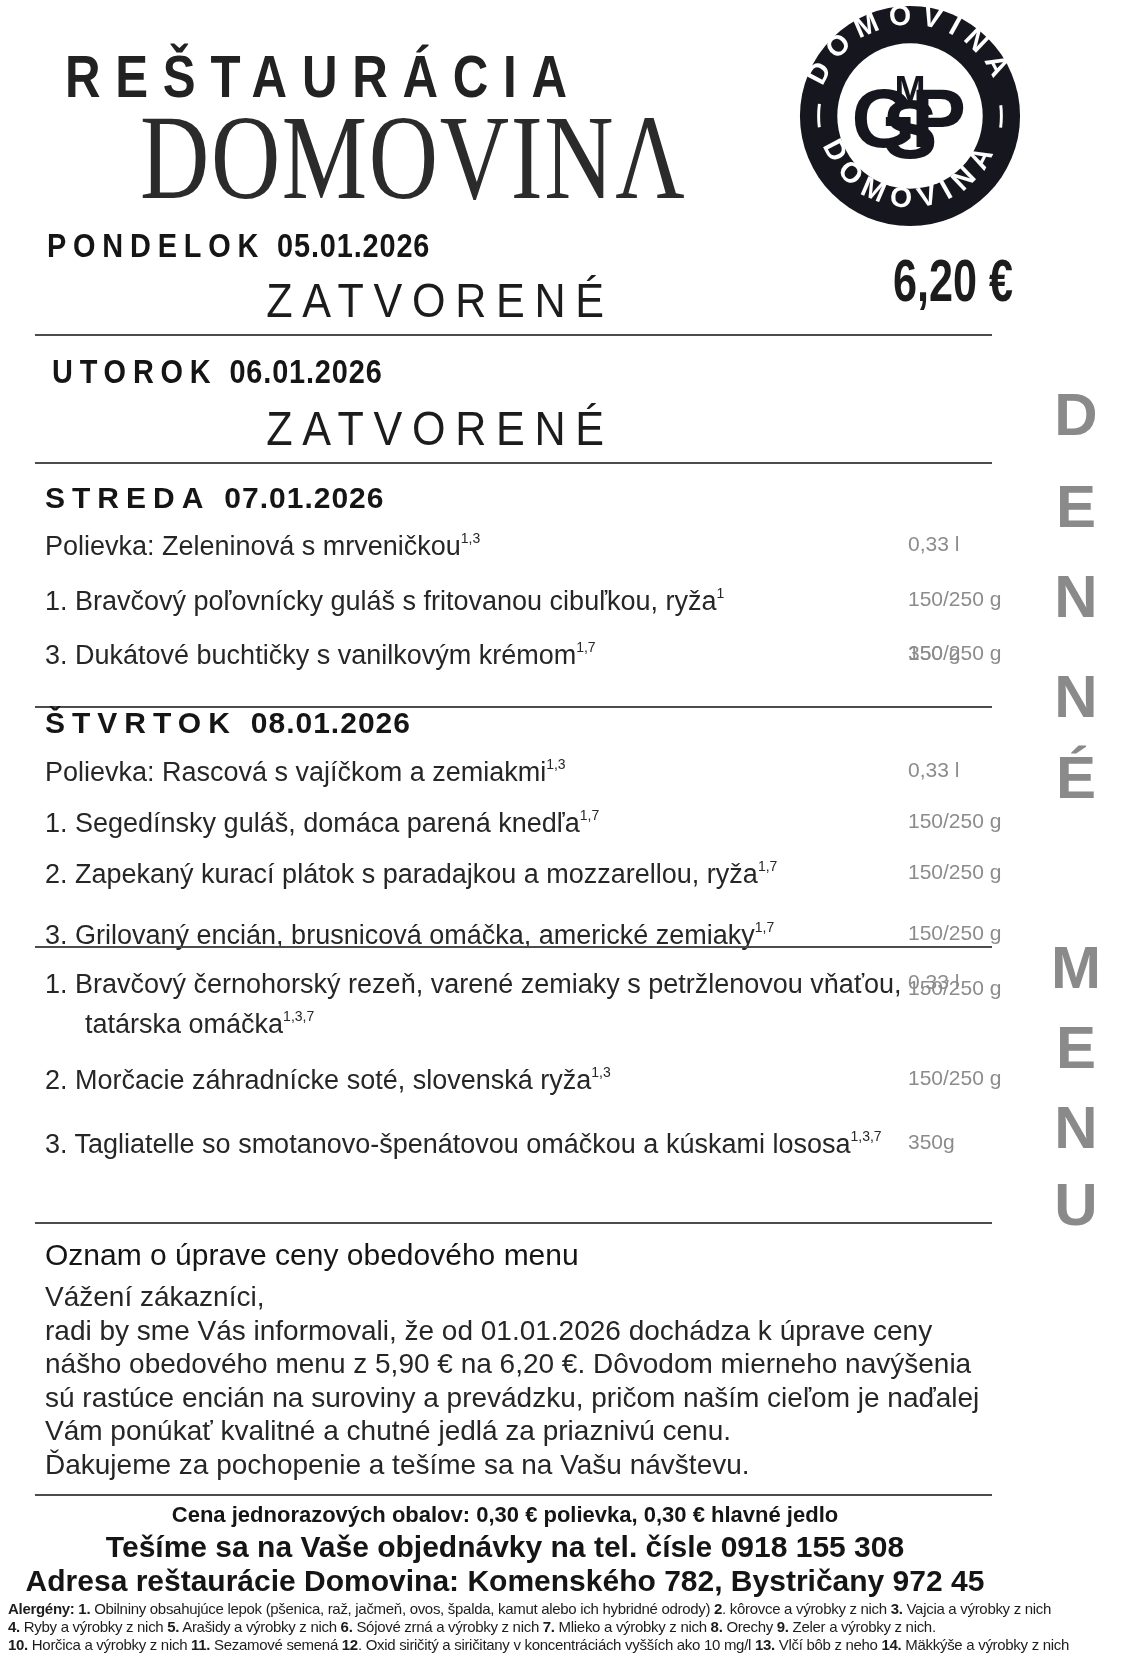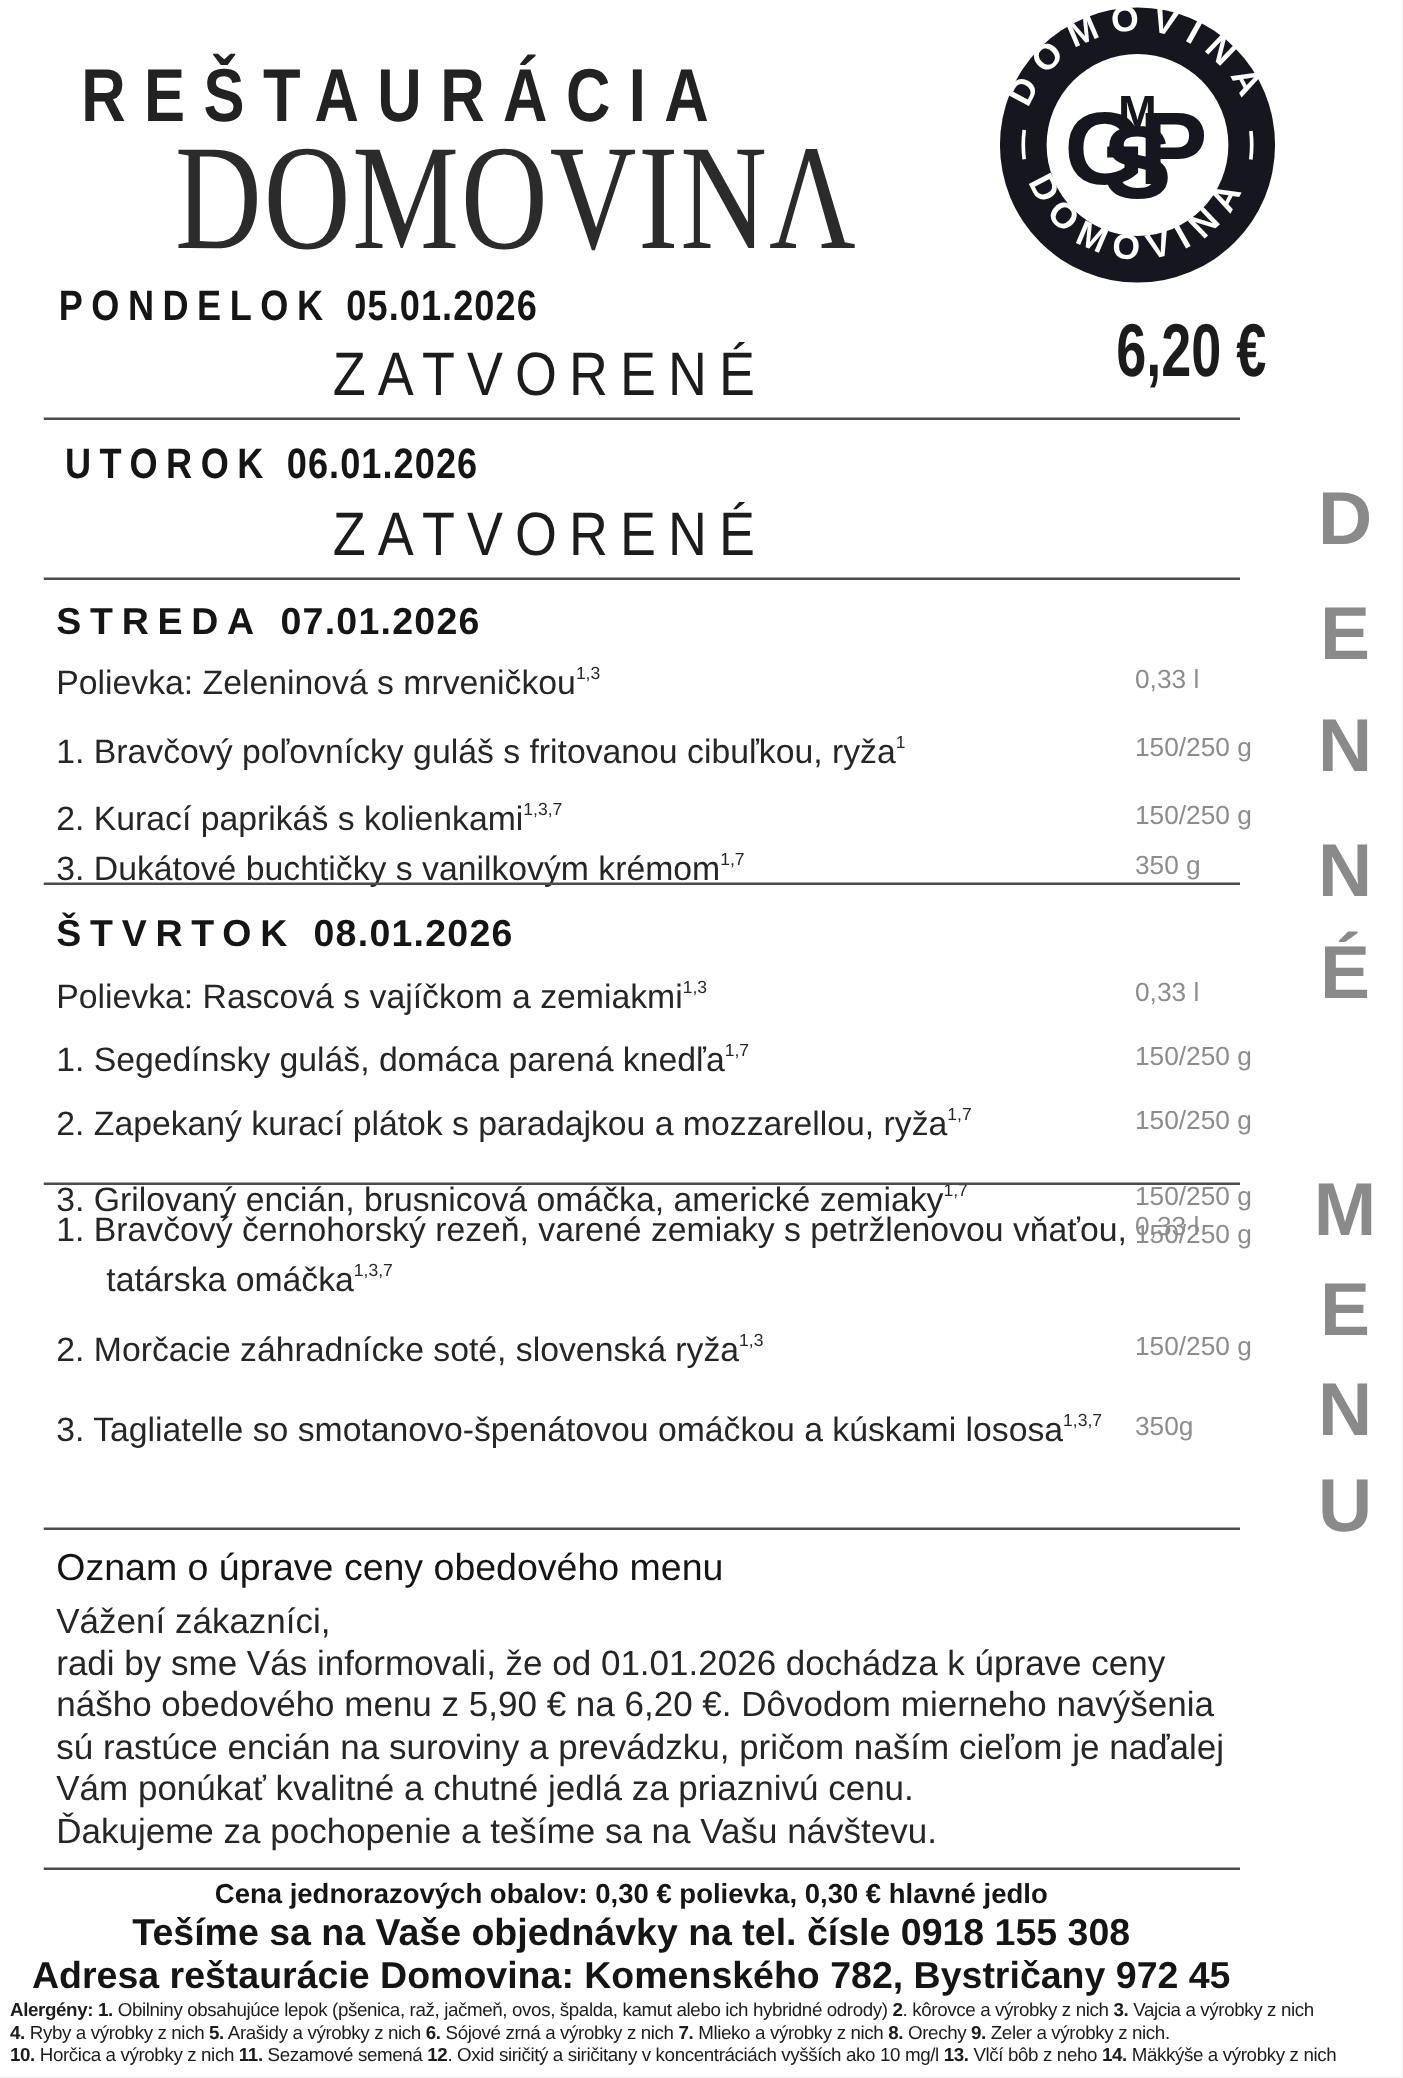--- a/index.html
+++ b/index.html
@@ -110,32 +110,31 @@
     </div>
     <div class="row" style="margin-top:10px;">
       <div class="row-label"><span>Polievka: Zeleninová s mrveničkou</span><sup>1,3</sup></div>
       <div class="row-portion">0,33 l</div>
     </div>
     <div class="row" style="margin-top:15px;">
       <div class="row-label"><span>1. Bravčový poľovnícky guláš s fritovanou cibuľkou, ryža</span><sup>1</sup></div>
       <div class="row-portion">150/250 g</div>
     </div>
     <div class="row" style="margin-top:14px;">
-      <div class="row-label"><span>2. Kurací paprikáš s kolienkami</span><sup>1,3,7</sup></div>
       <div class="row-portion">150/250 g</div>
     </div>
     <div class="row" style="">
       <div class="row-label"><span>3. Dukátové buchtičky s vanilkovým krémom</span><sup>1,7</sup></div>
       <div class="row-portion">350 g</div>
     </div>
   </div>
 
   <div class="abs rule" style="top:706px;"></div>
 
-  <div class="abs section" style="top:731px;">
+  <div class="abs section" style="top:706px;">
     <div class="sec-title">
       <span class="day">ŠTVRTOK</span><span class="date">08.01.2026</span>
     </div>
     <div class="row" style="margin-top:11px;">
       <div class="row-label"><span>Polievka: Rascová s vajíčkom a zemiakmi</span><sup>1,3</sup></div>
       <div class="row-portion">0,33 l</div>
     </div>
     <div class="row" style="margin-top:11px;">
       <div class="row-label"><span>1. Segedínsky guláš, domáca parená knedľa</span><sup>1,7</sup></div>
       <div class="row-portion">150/250 g</div>

